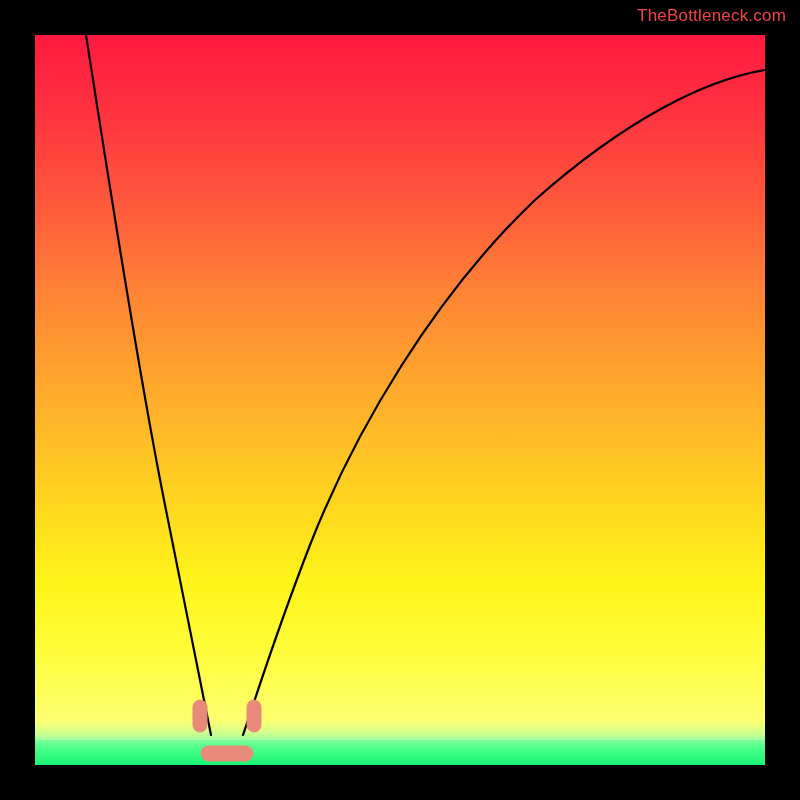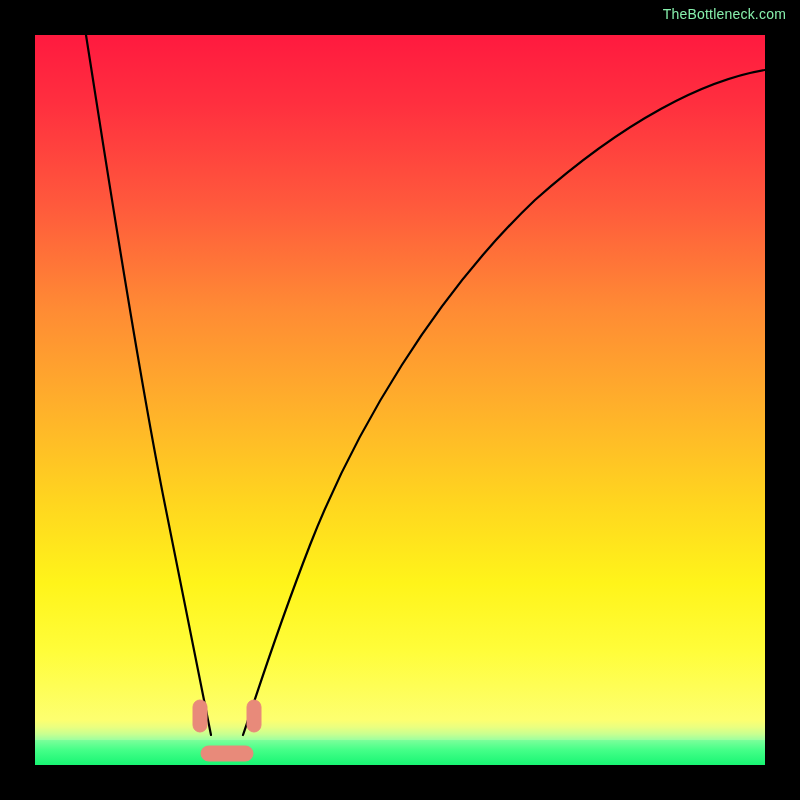--- a/index.html
+++ b/index.html
@@ -85,22 +85,22 @@
     height: 730px;
   }
   .cap {
     fill: #e88a7a;
     stroke: #e88a7a;
   }
   .watermark {
     position: absolute;
     top: 6px;
     right: 14px;
-    color: #86efac;
-    font-size: 14px;
+    color: #ef4444;
+    font-size: 17px;
     letter-spacing: 0.2px;
   }
 </style>
 </head>
 <body>
 
 <div class="stage">
 
   <div class="watermark">TheBottleneck.com</div>
 

